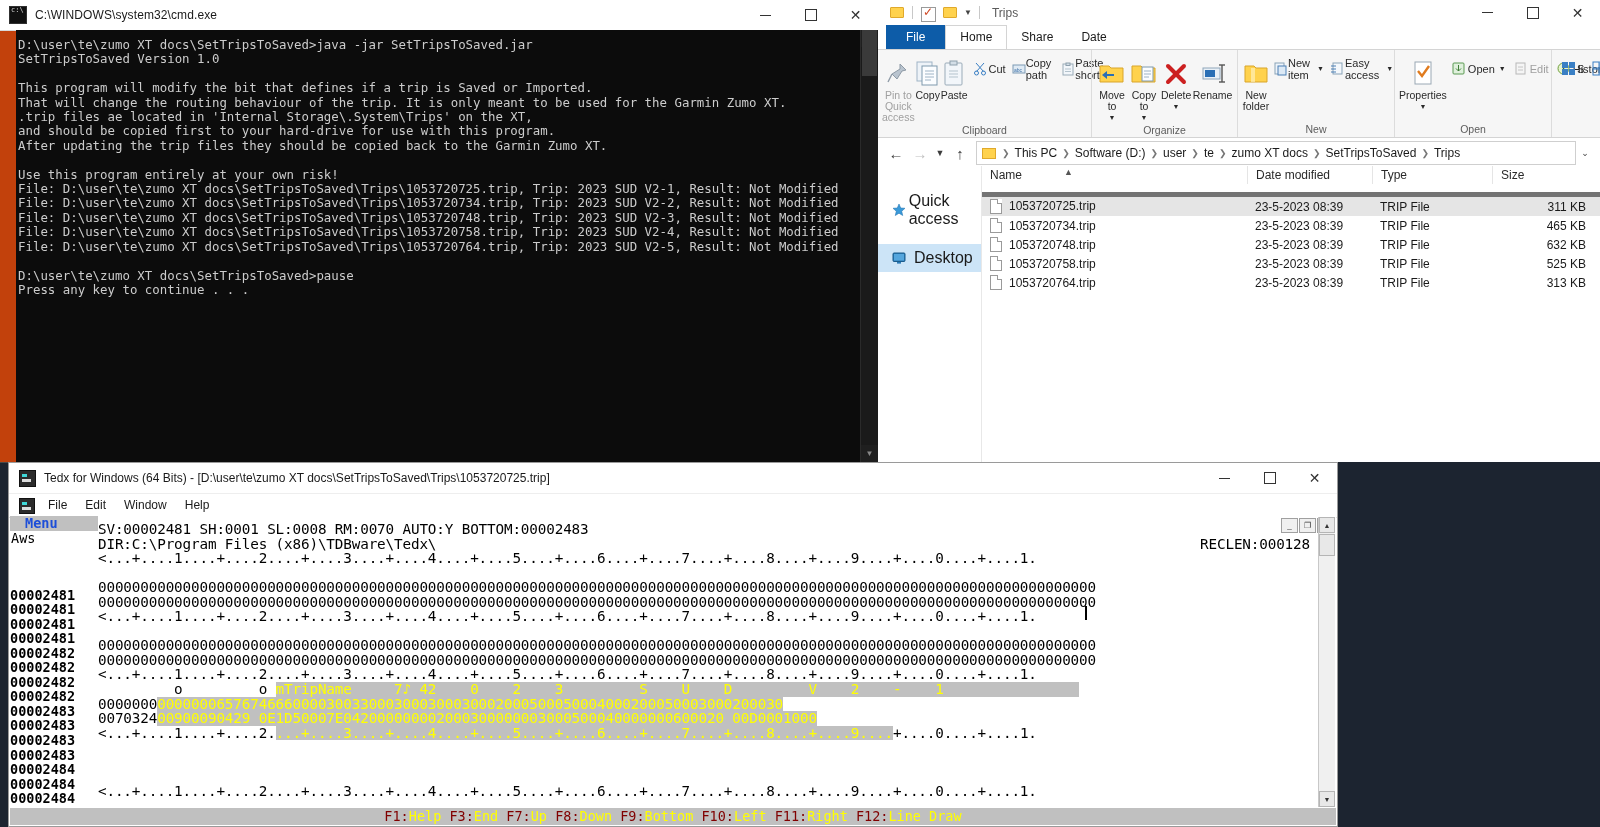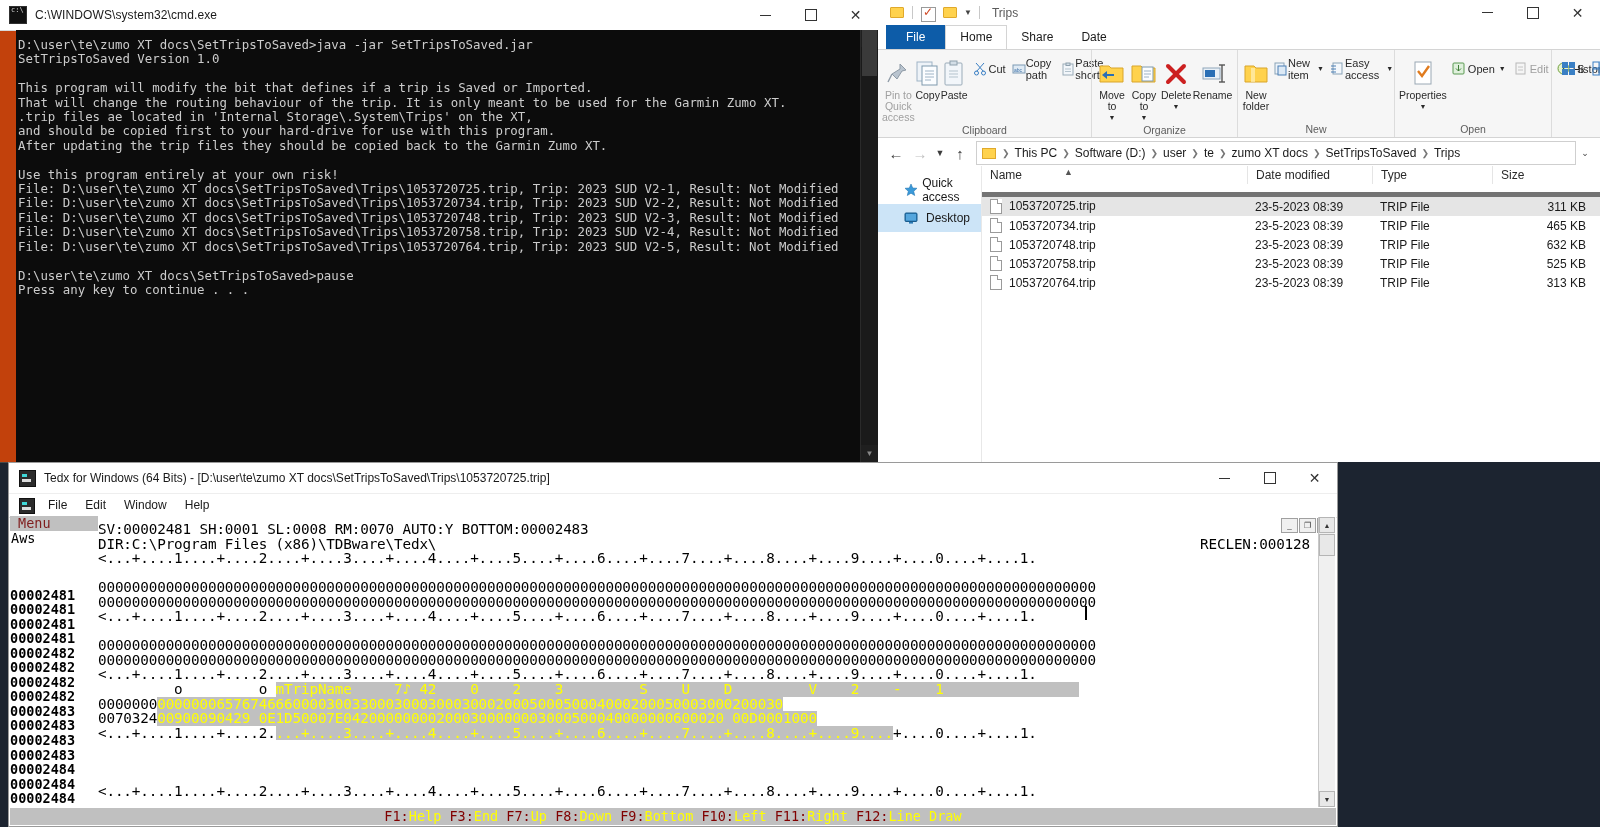--- a/index.html
+++ b/index.html
@@ -133,21 +133,21 @@
   .crumb { font-size: 12px; color: #1a1a1a; padding: 0 2px; white-space: nowrap; }
   .crumb-sep { color: #767676; font-size: 9px; padding: 0 3px; }
   .crumb-folder { width: 14px; height: 11px; background: #ffd24d; border: 1px solid #e0a92b;
                   margin: 0 3px 0 1px; box-sizing: border-box; }
   #ex-crumb-caret { width: 18px; text-align: center; font-size: 9px; color: #444; }
 
   #ex-main { display: flex; position: absolute; left:0; right: 0; top: 166px; bottom: 0; }
   #ex-nav {
     width: 182px; background: #ffffff; border-right: 1px solid #e8e8e8; padding-top: 10px;
   }
-  .nav-item { height: 28px; display: flex; align-items: center; padding-left: 26px; font-size: 12px; }
+  .nav-item { height: 28px; display: flex; align-items: center; padding-left: 14px; font-size: 16px; margin-top: 20px; }
   .nav-item.sel { background: #cce4f7; }
   .nav-item .ic { width: 22px; display: flex; align-items: center; }
   #ex-filelist { flex: 1; background: #fff; }
   #ex-colhdr { height: 26px; display: flex; align-items: flex-start; border-bottom: 5px solid #737373;
                position: relative; }
   .col { font-size: 12px; color: #2a2a2a; padding-left: 8px; box-sizing: border-box;
          border-left: 1px solid #e5e5e5; height: 18px; line-height: 18px; }
   .col:first-child { border-left: none; }
   #sort-caret { position: absolute; font-size: 9px; color: #555; }
   .frow { height: 19px; display: flex; align-items: center; font-size: 12px; color: #1a1a1a; }
@@ -190,21 +190,21 @@
   .mdi-btn {
     width: 17px; height: 15px; border: 1px solid #a0a0a0; background: #f0f0f0; margin-left: 1px;
     font-size: 8px; display: flex; align-items: center; justify-content: center; color: #333;
     box-sizing: border-box;
   }
 
   #tedx-left {
     position: absolute; left: 0; top: 0; width: 88px; bottom: 0; background: #ffffff;
     font-family: "DejaVu Sans Mono", monospace; font-size: 13.5px; line-height: 14.55px;
   }
-  #tedx-left .menu-hdr { background: #c0c0c0; color: #7f1d1d; font-weight: normal; padding-left: 8px; }
+  #tedx-left .menu-hdr { background: #c0c0c0; color: #1d4ed8; font-weight: bold; padding-left: 15px; }
   #tedx-left .aws { color: #000; padding-left: 1px; }
   #tedx-linenums {
     position: absolute; left: 0; top: 58px; width: 88px;
     font-family: "DejaVu Sans Mono", monospace; font-size: 13.5px; line-height: 14.55px;
     color: #000; white-space: pre; font-weight: bold;
   }
   #tedx-content {
     position: absolute; left: 88px; top: 6px; right: 26px; bottom: 17px;
     font-family: "DejaVu Sans Mono", monospace; font-size: 14.3px; line-height: 14.55px;
     color: #000; white-space: pre; overflow: hidden; letter-spacing: -0.15px;

